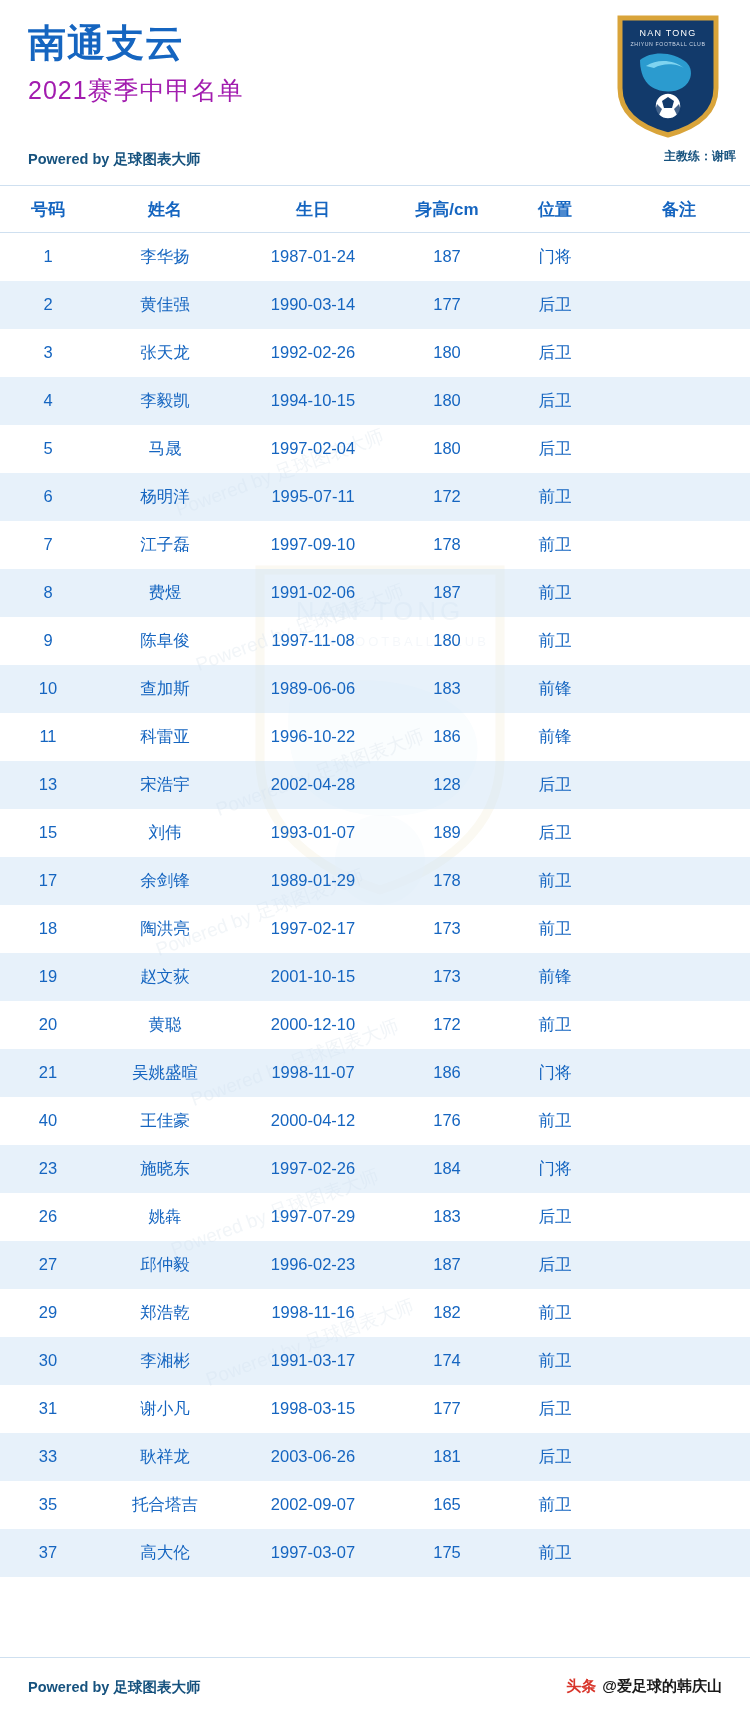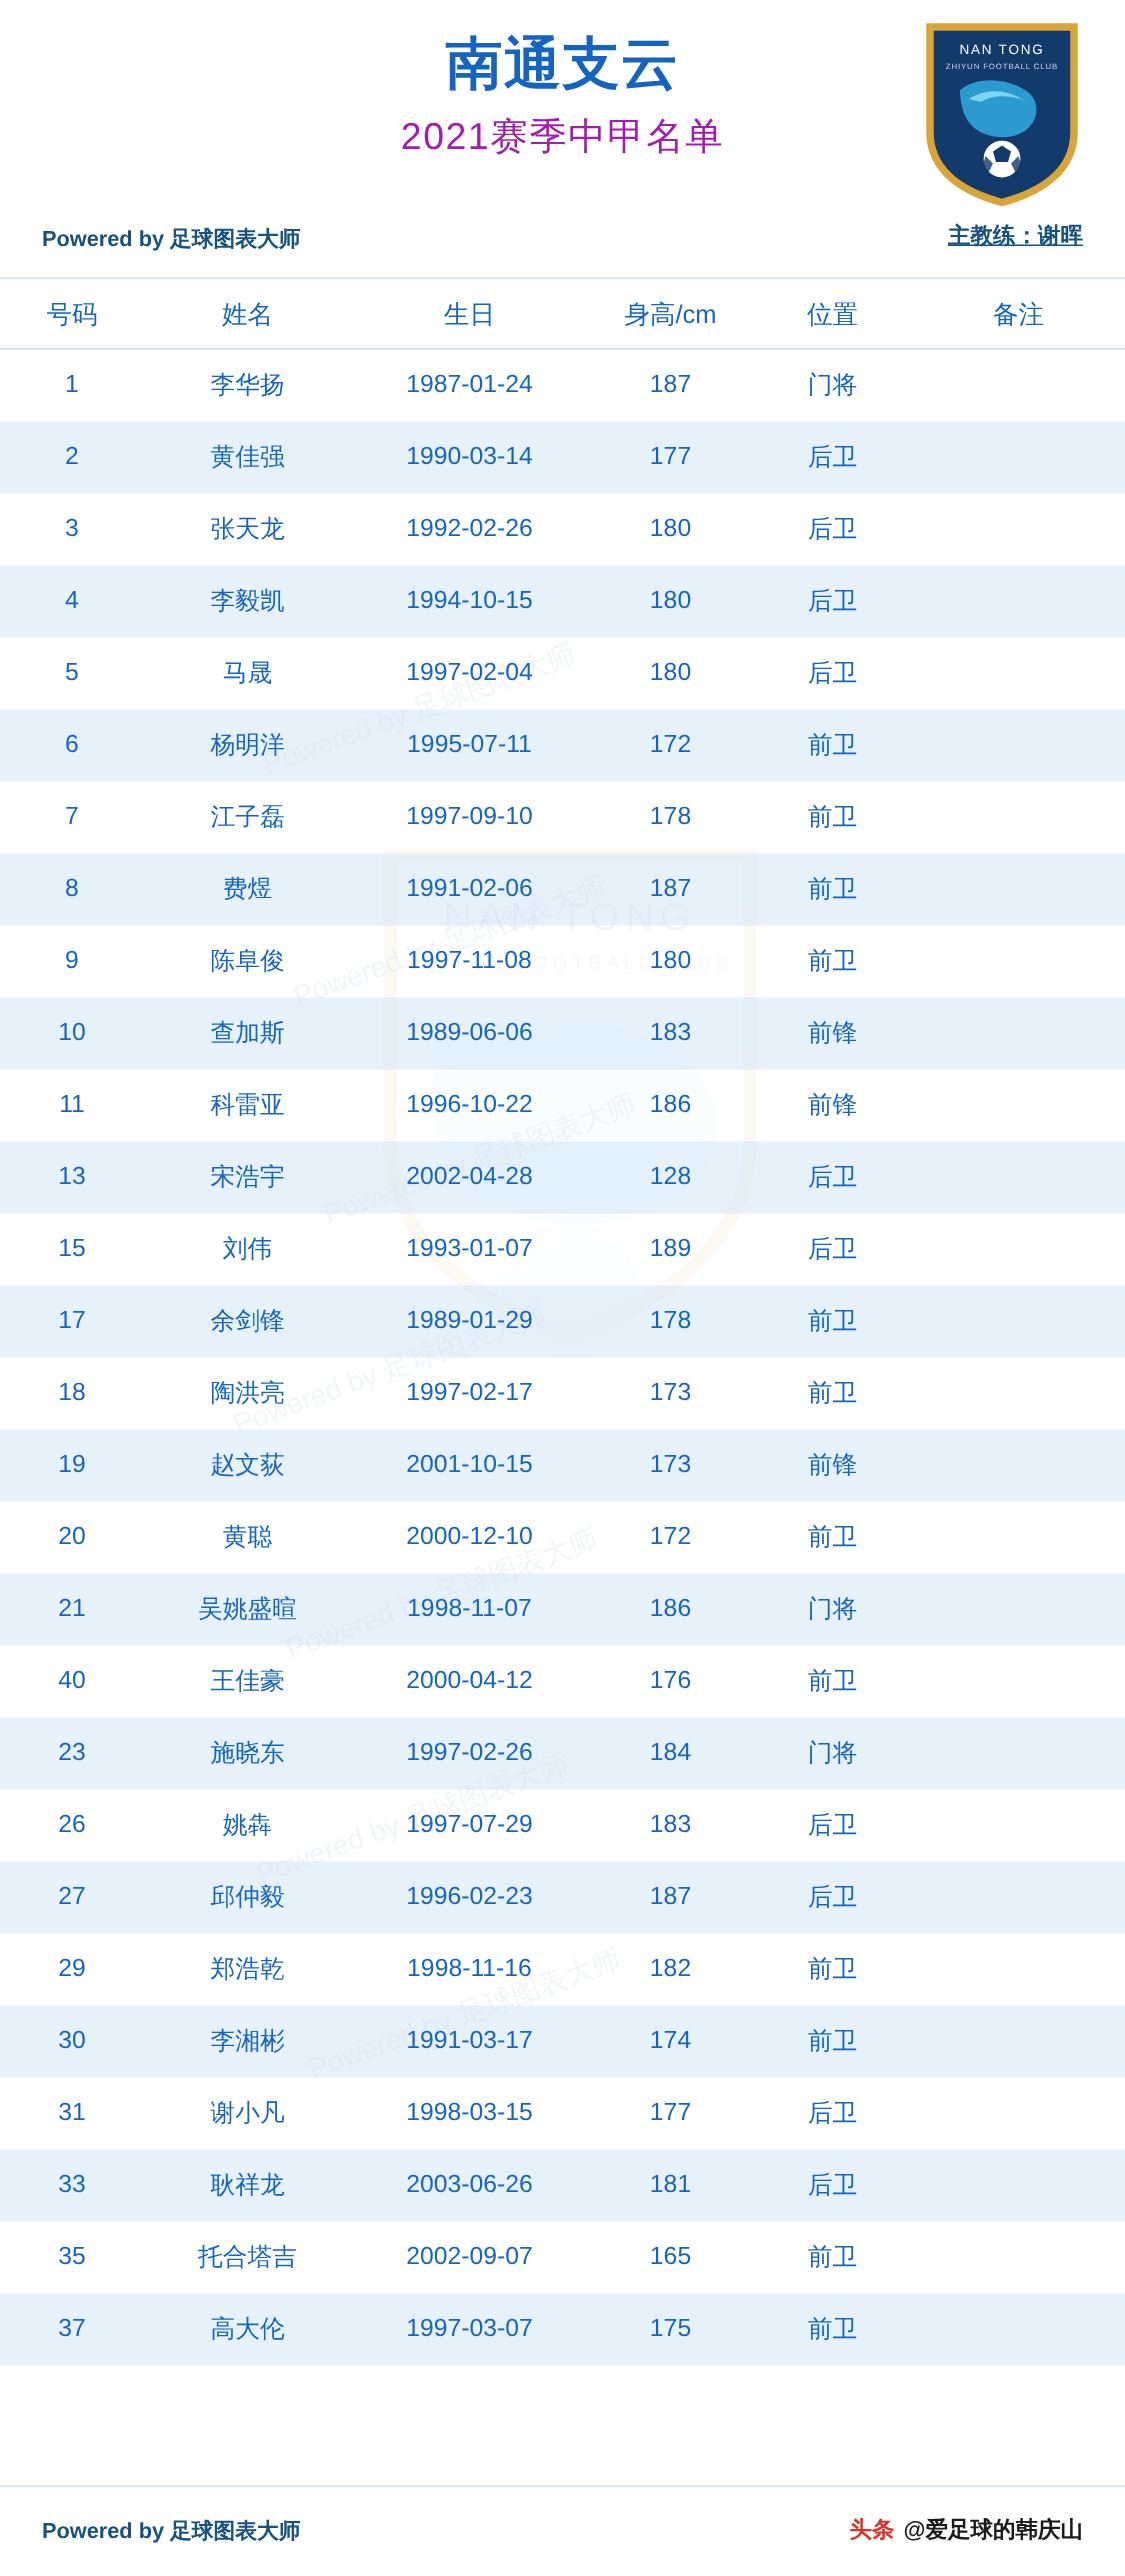--- a/index.html
+++ b/index.html
@@ -15,21 +15,20 @@
     height: 1717px;
     overflow: hidden;
     background: #ffffff;
   }
 
   
   .header {
     position: relative;
     padding: 22px 28px 0 28px;
     height: 185px;
-    text-align: center;
   }
   .title-main {
     font-size: 38px;
     font-weight: bold;
     color: #1565c0;
     letter-spacing: 1px;
     line-height: 1.15;
   }
   .title-sub {
     font-size: 25px;
@@ -40,26 +39,25 @@
   .powered-row {
     position: absolute;
     left: 28px;
     top: 150px;
     font-size: 14.5px;
     font-weight: bold;
     color: #16527e;
   }
   .coach-row {
     position: absolute;
-    right: 28px;
+    right: 14px;
     top: 148px;
-    font-size: 15px;
+    font-size: 12px;
     font-weight: bold;
     color: #16527e;
-    text-decoration: underline;
   }
 
   
   .crest {
     position: absolute;
     right: 30px;
     top: 14px;
     width: 104px;
     height: 124px;
   }
@@ -68,21 +66,21 @@
   
   .table {
     width: 750px;
     border-collapse: collapse;
     table-layout: fixed;
     position: relative;
     z-index: 2;
   }
   .table th {
     font-size: 17px;
-    font-weight: normal;
+    font-weight: bold;
     color: #1565c0;
     height: 47px;
     border-top: 1px solid #cfe0f0;
     border-bottom: 1px solid #cfe0f0;
     background: #ffffff;
   }
   .table td {
     font-size: 16.5px;
     color: #1565c0;
     height: 48px;

